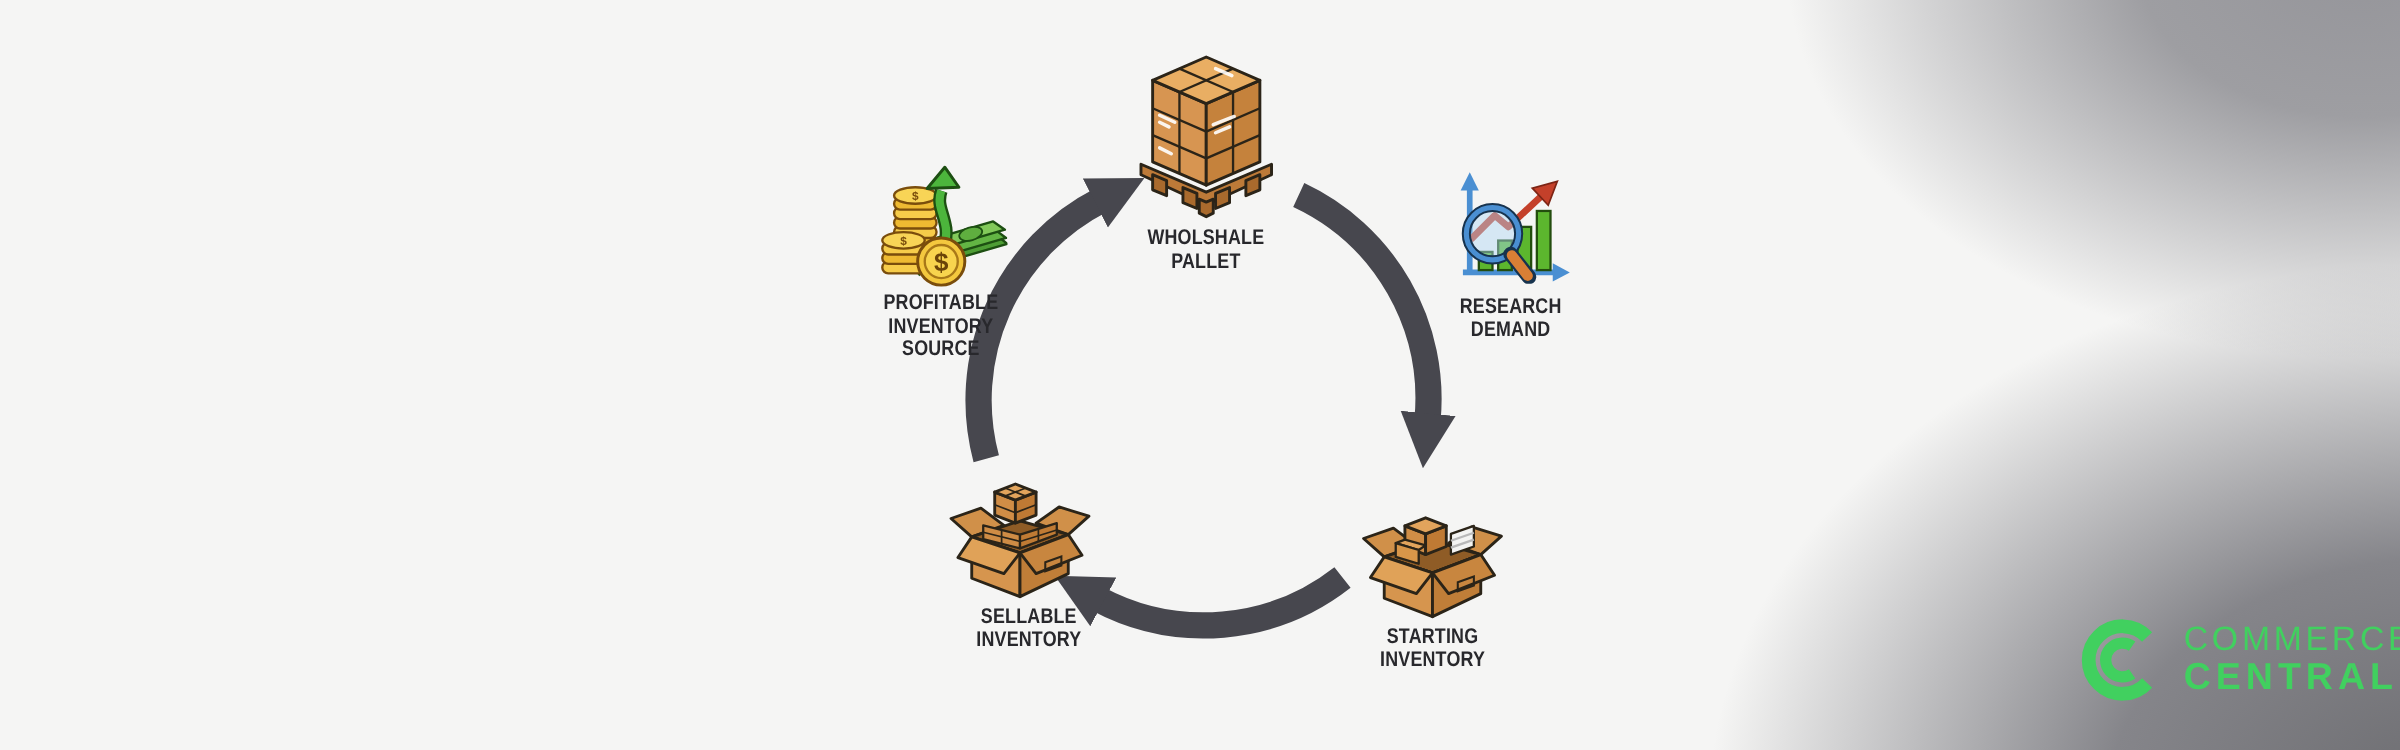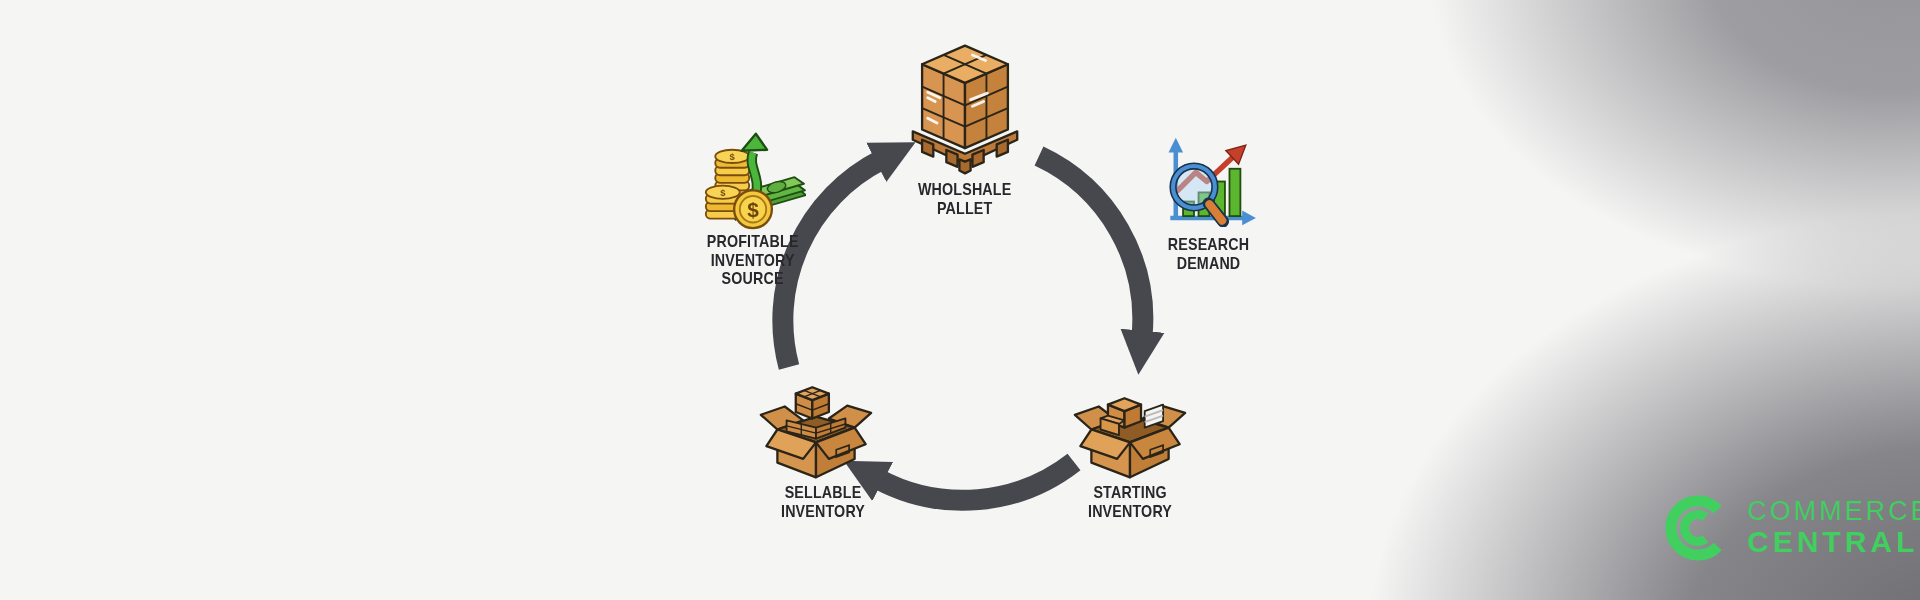--- a/index.html
+++ b/index.html
@@ -108,21 +108,21 @@
 
       <circle cx="36" cy="56" r="23" fill="rgba(176,215,244,0.45)" stroke="#17334e" stroke-width="8"></circle>
       <circle cx="36" cy="56" r="23" fill="none" stroke="#4a8fd2" stroke-width="4.5"></circle>
       <path d="M52,74 L68,94" stroke="#17334e" stroke-width="13" stroke-linecap="round"></path>
       <path d="M53,75 L67,93" stroke="#d97f35" stroke-width="9" stroke-linecap="round"></path>
     </svg>
     <figcaption class="lbl">RESEARCH
 DEMAND</figcaption>
   </figure>
 
-  <figure class="node n-starting" style="margin:0;align-items:center;">
+  <figure class="node n-starting" style="margin:16px;align-items:center;">
     <svg width="114" height="103" viewBox="0 0 124 112">
       <g stroke="#2b2418" stroke-width="2.5" stroke-linejoin="round">
 
         <path d="M20,56 L2,40 L28,31 L48,46 Z" fill="#d09049"></path>
         <path d="M104,54 L122,38 L96,30 L76,44 Z" fill="#d09049"></path>
 
         <path d="M20,56 L62,42 L104,54 L62,70 Z" fill="#8f5c26"></path>
 
         <path d="M38,29 L56,36 L56,54 L38,47 Z" fill="#d08d46"></path>
         <path d="M56,36 L74,29 L74,47 L56,54 Z" fill="#bf7a34"></path>

